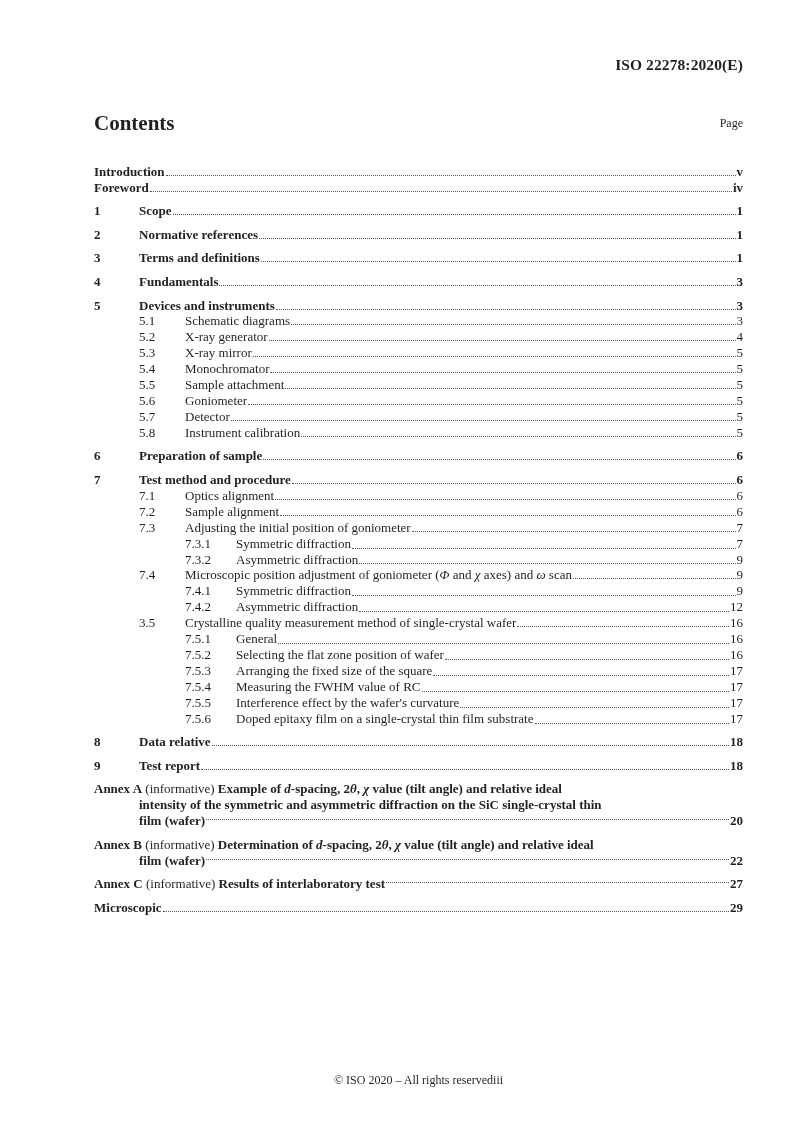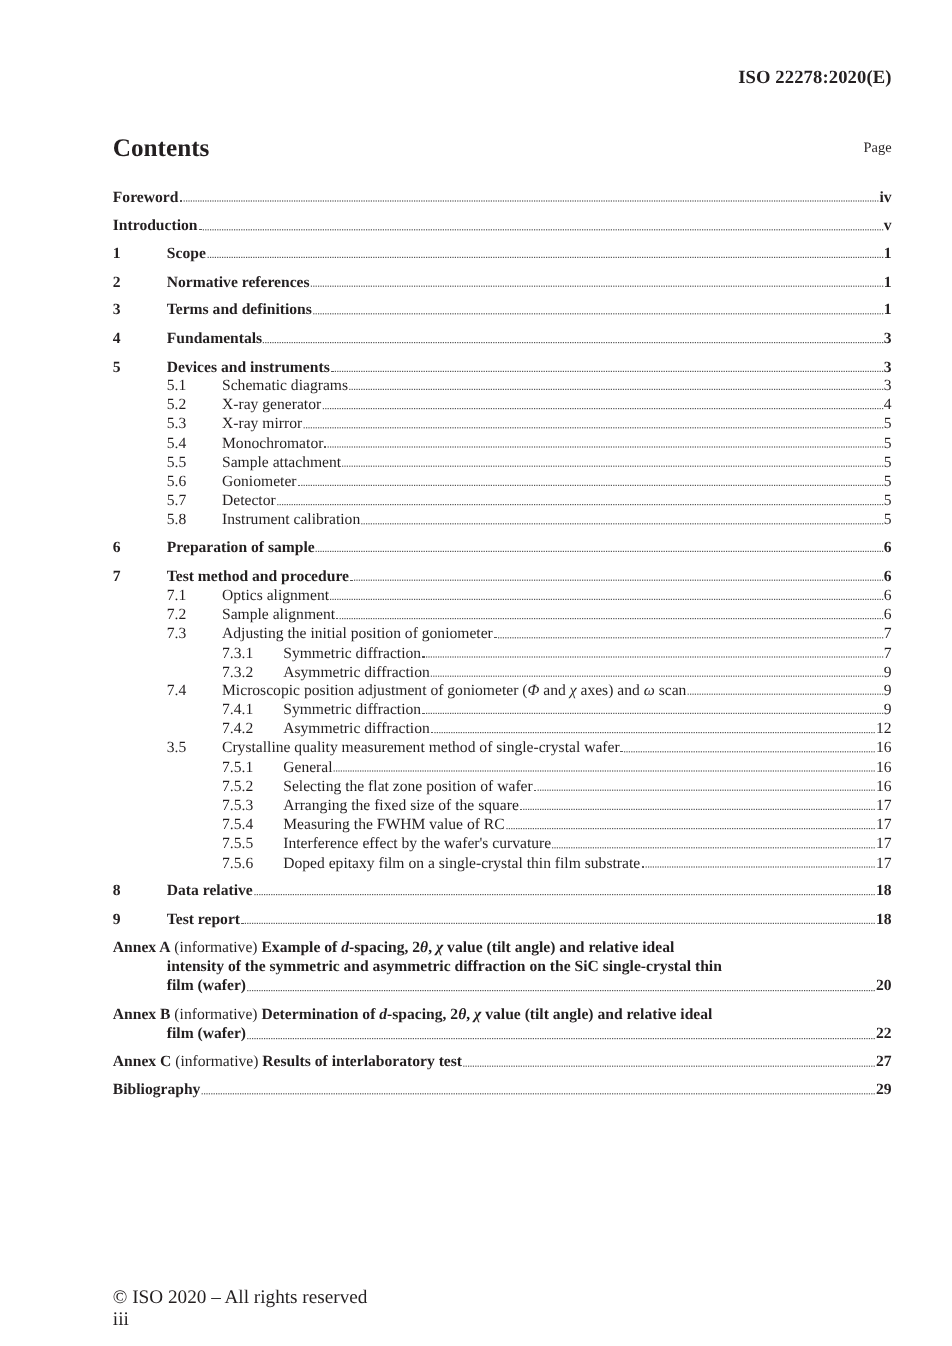--- a/index.html
+++ b/index.html
@@ -12,52 +12,52 @@
   .toc { position: absolute; left: 94px; right: 50px; top: 156px; }
   .entry { display: flex; align-items: baseline; font-size: 13px; line-height: 15.9px; }
   .entry .num { flex: 0 0 auto; }
   .entry .txt { flex: 0 1 auto; white-space: nowrap; }
   .entry .dots { flex: 1 1 auto; border-bottom: 1px dotted #555; margin: 0 1px 3px 1px; min-width: 6px; }
   .entry .pg { flex: 0 0 auto; text-align: right; }
   .lvl0 { font-weight: bold; margin-top: 7.7px; }
   .lvl0 .num { width: 45px; }
   .lvl1 { padding-left: 45px; }
   .lvl1 .num { width: 46px; }
-  .lvl2 { padding-left: 91px; }
+  .lvl2 { padding-left: 91px; align-items: flex-end; }
   .lvl2 .num { width: 51px; }
   .annex { margin-top: 7.7px; font-size: 13px; line-height: 15.9px; }
-  .annex .line { display: flex; align-items: flex-end; }
+  .annex .line { display: flex; align-items: center; }
   .annex .cont { padding-left: 45px; font-weight: bold; }
   .annex .head { font-weight: bold; }
   .annex .inf { font-weight: normal; }
   .annex .dots { flex: 1 1 auto; border-bottom: 1px dotted #555; margin: 0 1px 3px 1px; }
   .annex .pg { font-weight: bold; }
-  .footer { position: absolute; left: 94px; right: 50px; top: 1073px; display: flex; justify-content: center; font-size: 16px; flex-direction: column; }
+  .footer { position: absolute; left: 94px; right: 50px; top: 1073px; display: flex; justify-content: center; font-size: 12px; }
   i { font-style: italic; }
 </style>
 </head>
 <body>
 
 <div class="header-doc">ISO 22278:2020(E)</div>
 
 <div class="title-row">
   <div class="title">Contents</div>
   <div class="page-label">Page</div>
 </div>
 
 <div class="toc">
+  <div class="entry lvl0">
+    <span class="txt">Introduction</span>
+      <span class="dots"></span>
+      <span class="pg">v</span>
+  </div>
   <div class="entry lvl0" style="margin-top:0">
     <span class="txt">Foreword</span>
       <span class="dots"></span>
       <span class="pg">iv</span>
-  </div>
-  <div class="entry lvl0">
-    <span class="txt">Introduction</span>
-      <span class="dots"></span>
-      <span class="pg">v</span>
   </div>
 
   <div class="entry lvl0">
       <span class="num">1</span>
       <span class="txt">Scope</span>
       <span class="dots"></span>
       <span class="pg">1</span>
     </div>
   <div class="entry lvl0">
       <span class="num">2</span>
@@ -267,21 +267,21 @@
         <span class="dots"></span>
         <span class="pg">22</span>
       </div>
   </div>
 
   <div class="annex">
     <div class="line"><span class="head">Annex C</span>&nbsp;<span class="inf">(informative)</span>&nbsp;<b>Results of interlaboratory test</b><span class="dots"></span><span class="pg">27</span></div>
   </div>
 
   <div class="entry lvl0">
-    <span class="txt">Bibliography</span>
+    <span class="txt">Microscopic</span>
       <span class="dots"></span>
       <span class="pg">29</span>
   </div>
 </div>
 
 <div class="footer">
   <span>© ISO 2020 – All rights reserved</span>
   <span>iii</span>
 </div>
 

